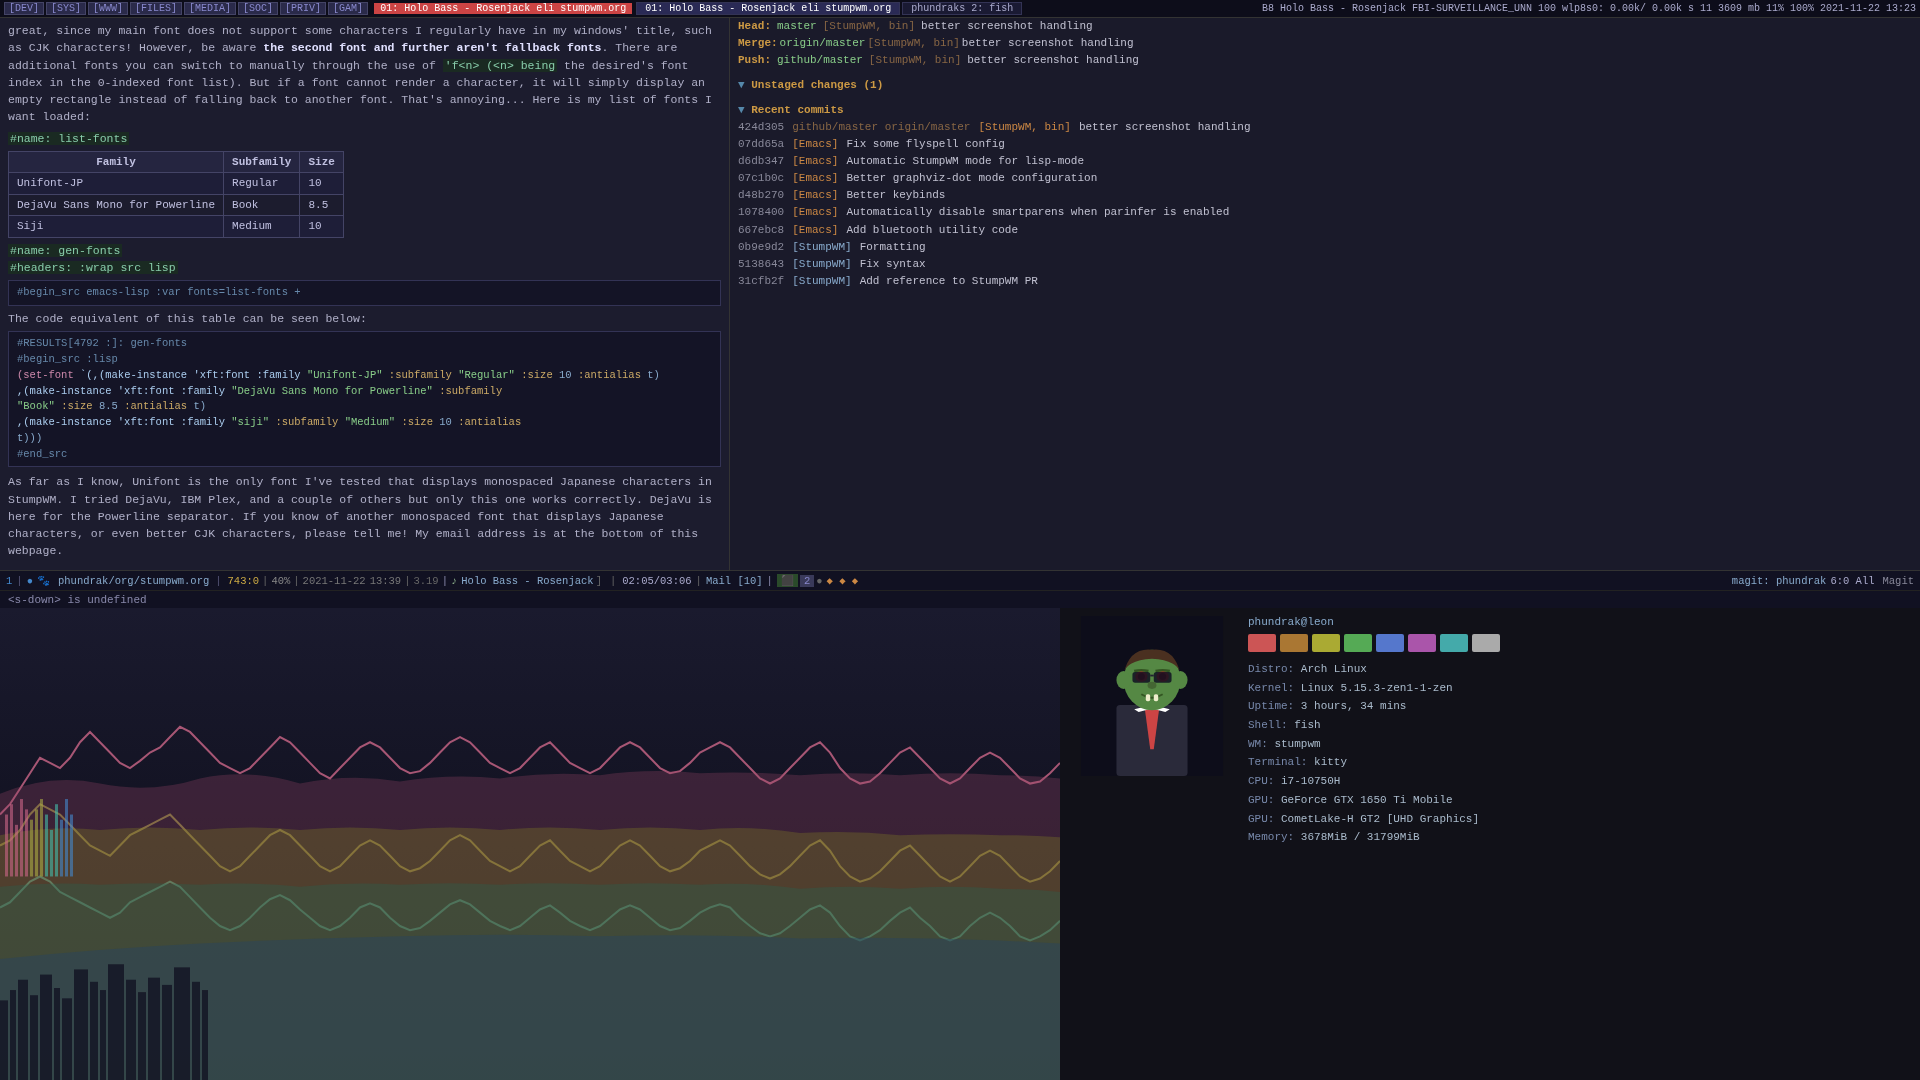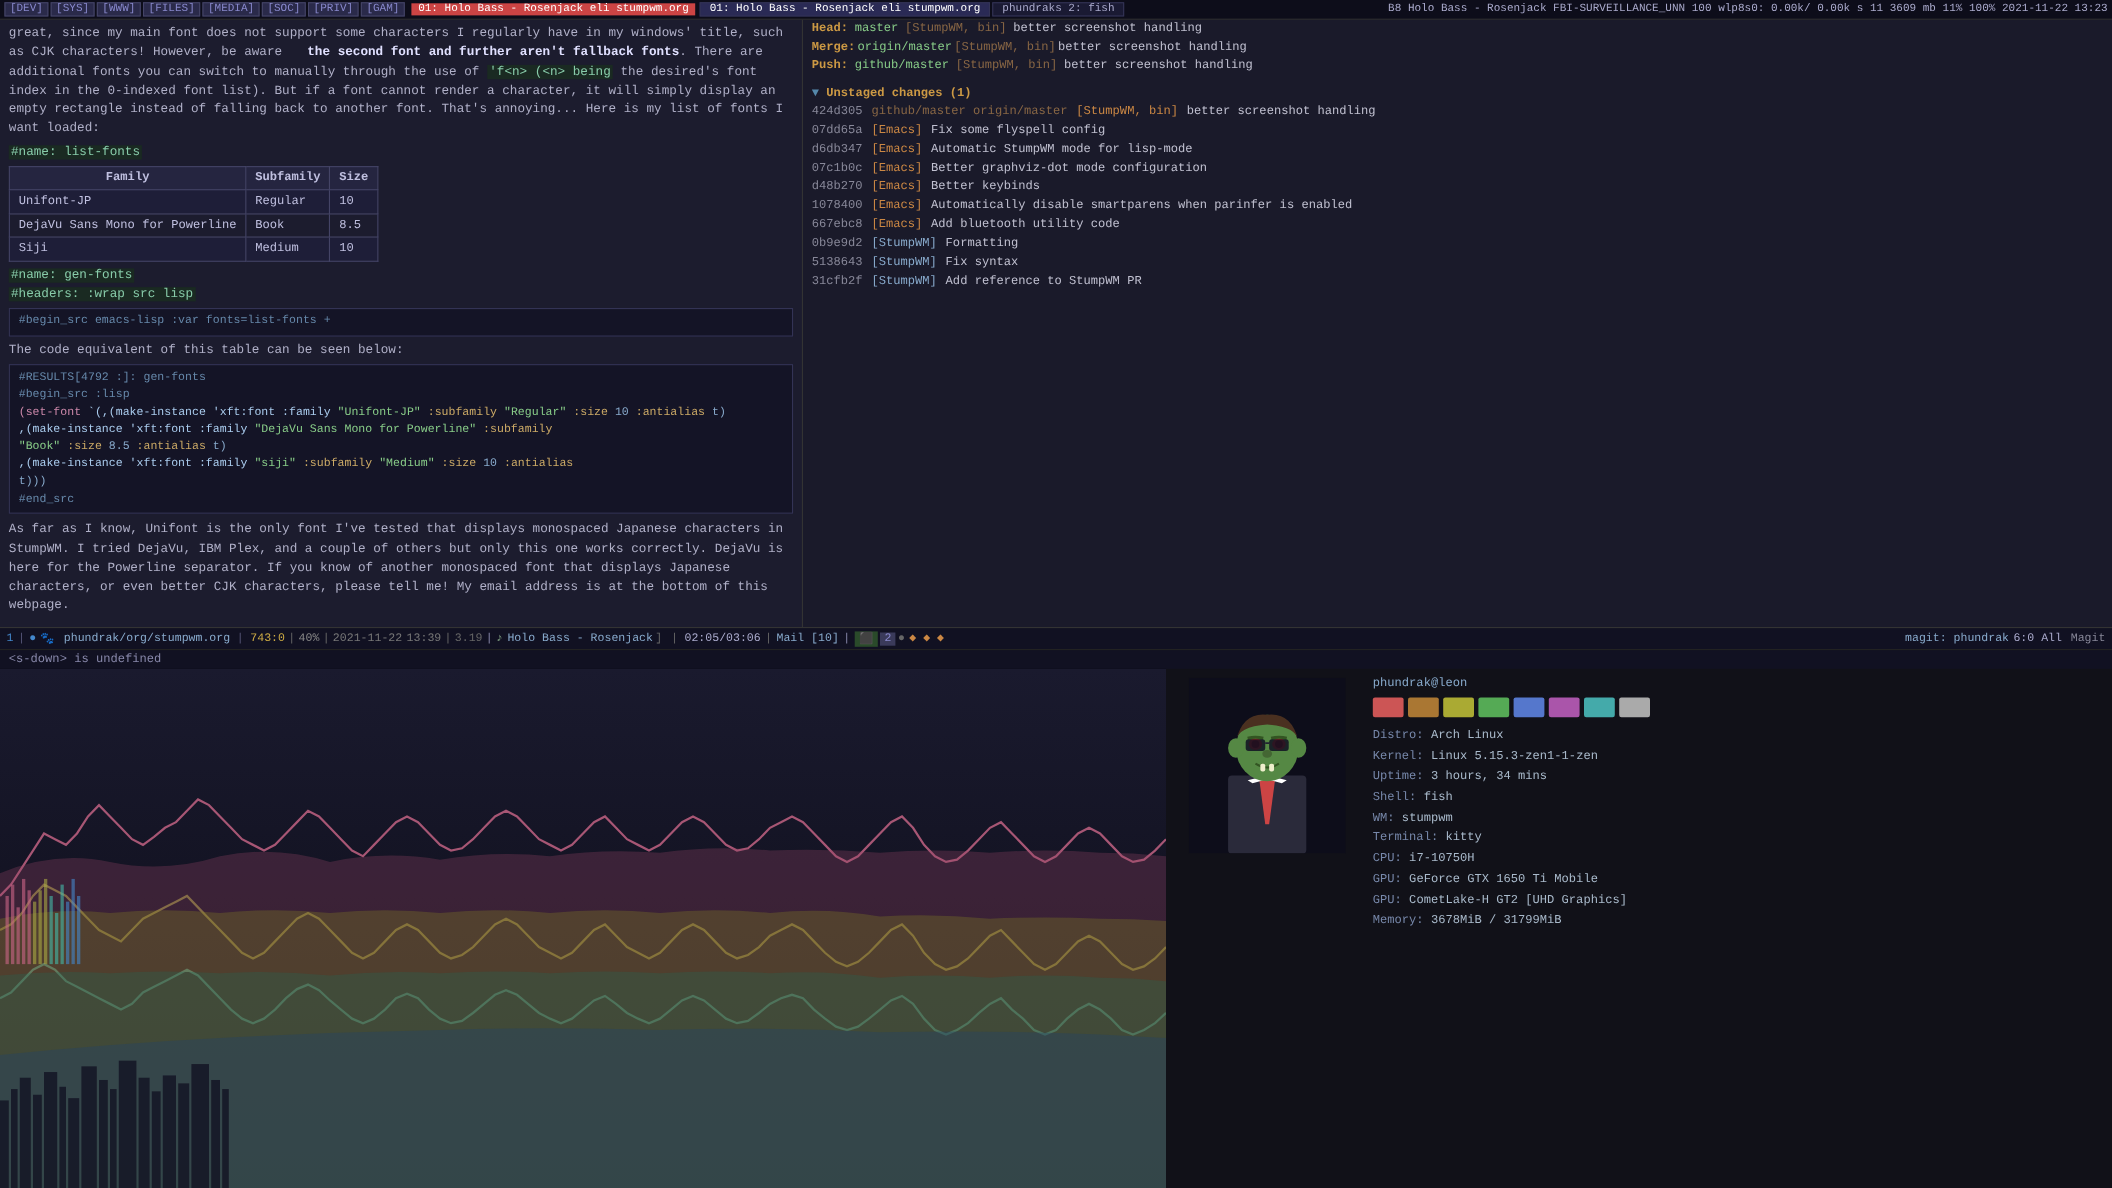--- a/index.html
+++ b/index.html
@@ -76,21 +76,21 @@
       background: #1c1c2e;
       overflow: hidden;
       padding: 4px 8px;
       border-right: 1px solid #333;
       font-size: 11.5px;
       line-height: 1.5;
       color: #b0b0c8;
     }
 
     .org-text { color: #b0b0c8; }
-    .org-bold { color: #e0e0ff; font-weight: bold; margin-left: 16px; }
+    .org-bold { color: #e0e0ff; font-weight: bold; }
     .org-code { color: #88ccaa; background: #1a2a22; padding: 0 2px; }
 
     .org-table {
       border-collapse: collapse;
       margin: 4px 0;
       font-size: 11px;
     }
     .org-table th, .org-table td {
       border: 1px solid #444466;
       padding: 2px 8px;
@@ -343,20 +343,24 @@
       <span class="magit-branch">github/master</span>
       <span style="color:#886644">[StumpWM, bin]</span>
       <span class="magit-msg">better screenshot handling</span>
     </div>
 
     <div style="margin-top: 8px;">
       <span style="color:#5588aa">▼</span>
       <span class="magit-section" style="color:#cc9944"> Unstaged changes (1)</span>
     </div>
 
+    <div style="margin-top: 8px;">
+      <span style="color:#5588aa">▼</span>
+      <span class="magit-section" style="color:#cc9944"> Recent commits</span>
+    </div>
 
     <div>
       <div class="commit-row">
         <span class="magit-hash">424d305</span>
         <span style="color:#886644">github/master origin/master</span>
         <span style="color:#cc8844">[StumpWM, bin]</span>
         <span class="magit-msg">better screenshot handling</span>
       </div>
       <div class="commit-row">
         <span class="magit-hash">07dd65a</span>

